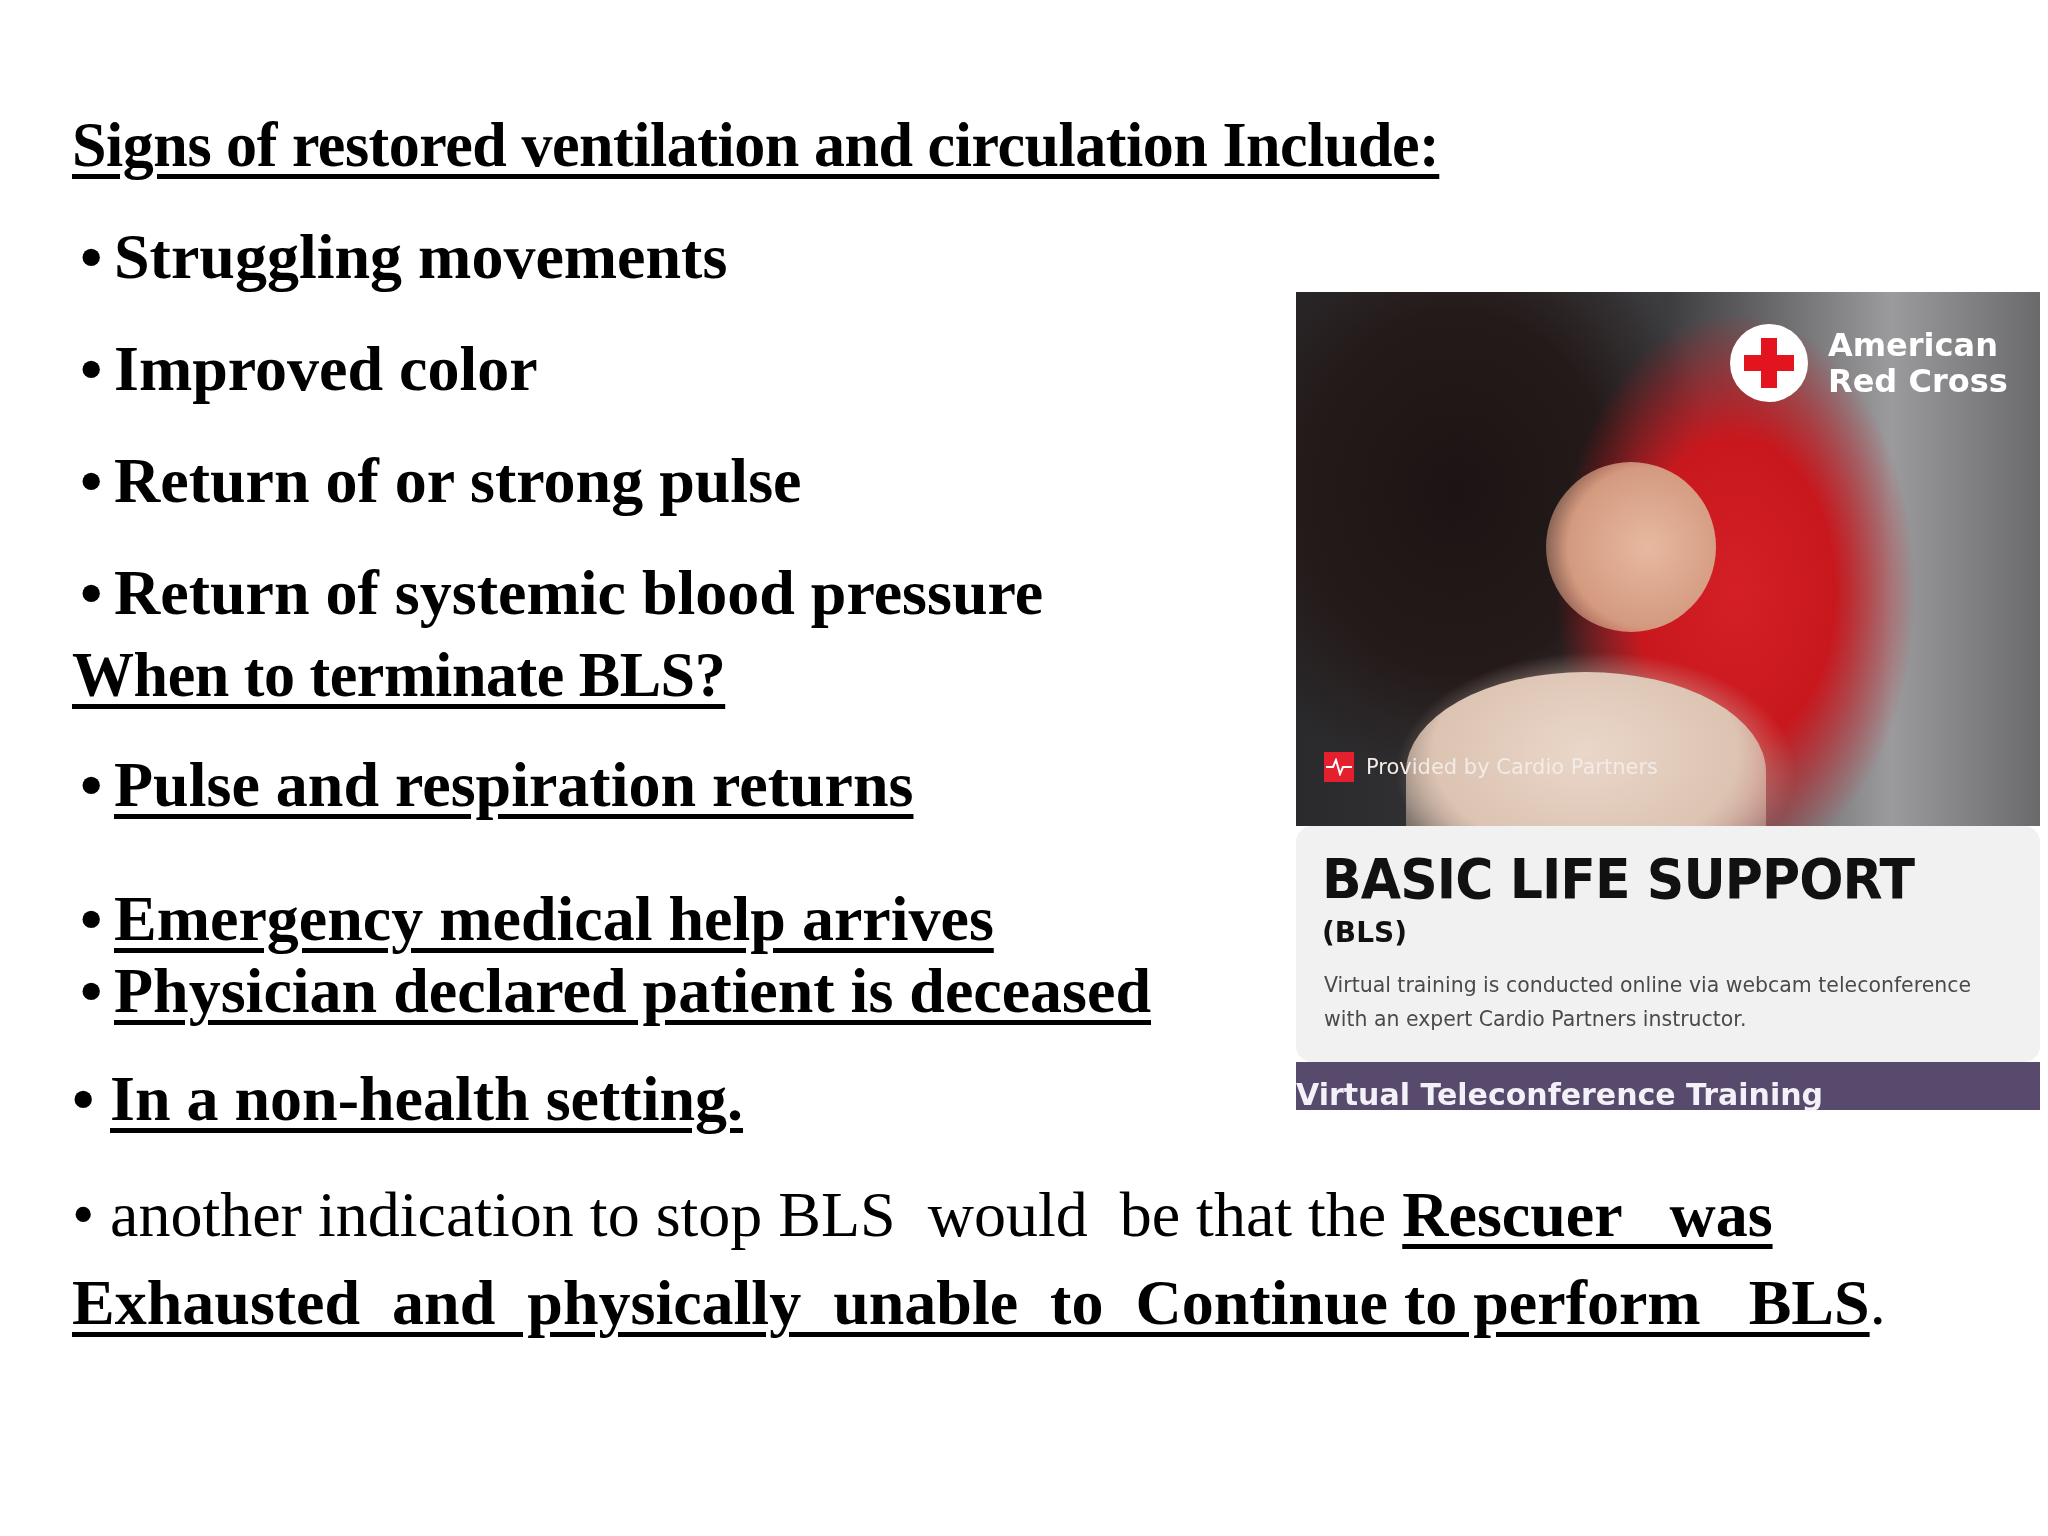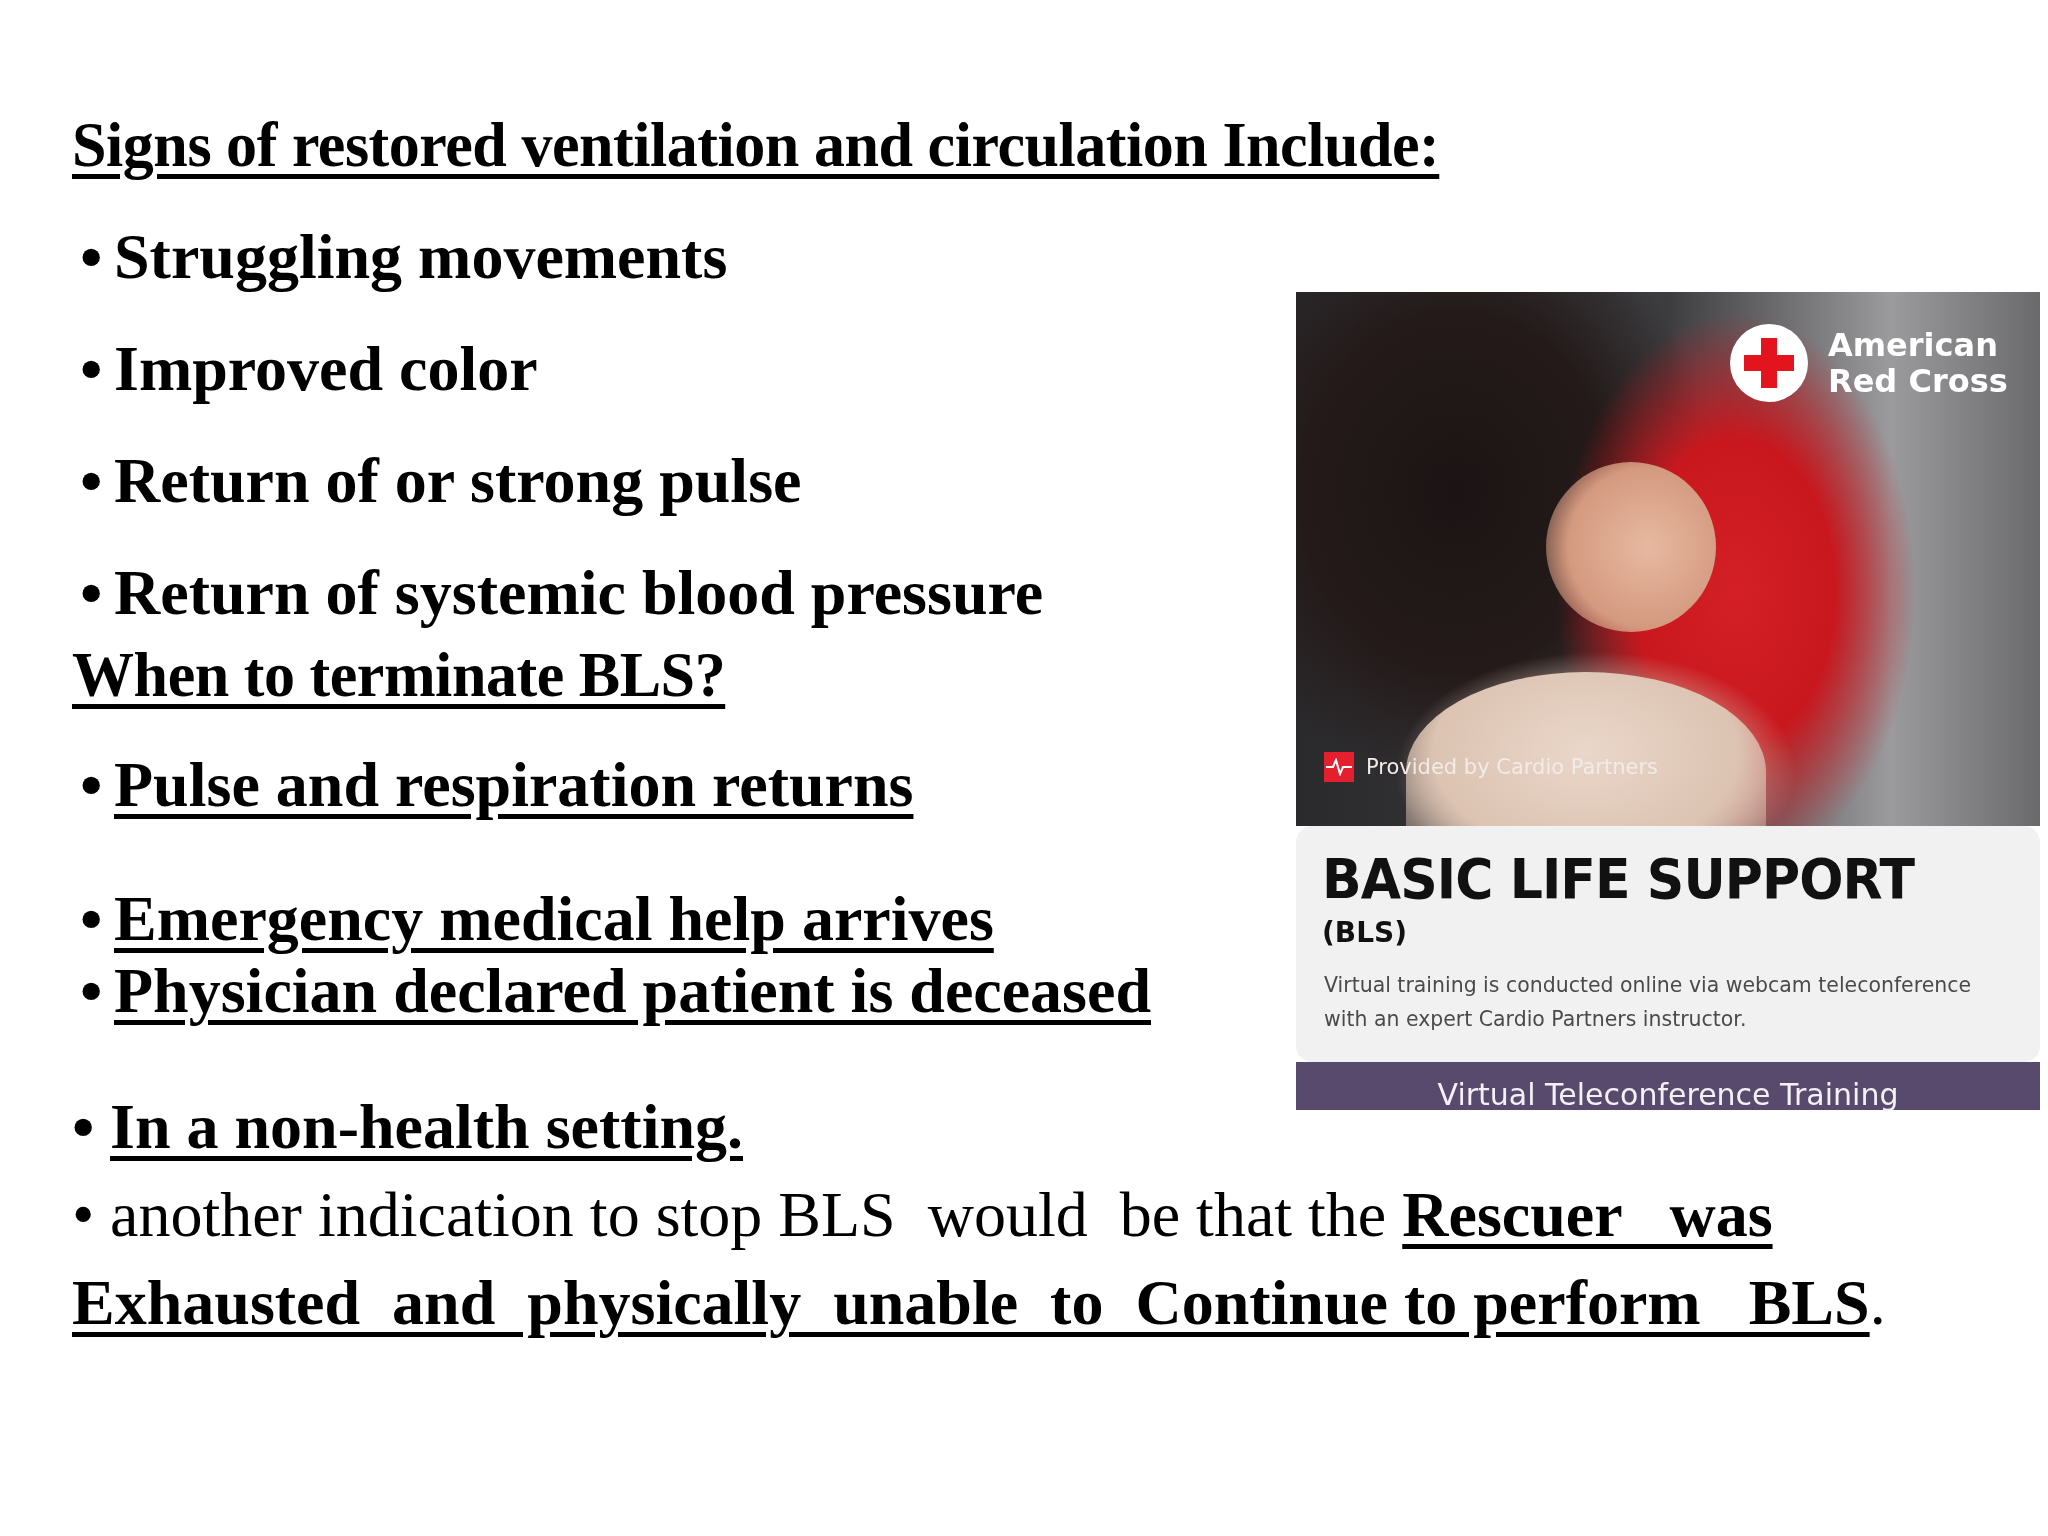--- a/index.html
+++ b/index.html
@@ -48,21 +48,21 @@
     }
     .pulse-badge svg { position:absolute; left:2px; top:6px; }
     .ad-info {
       position:absolute; left:0; top:534px; width:744px; height:236px; background:#f1f1f2;border-radius:16px;
     }
     .ad-title { position:absolute; left:26px; top:20px; font-size:56px; font-weight:bold; color:#111; letter-spacing:-1px; transform:scaleX(0.93); transform-origin:left; }
     .ad-sub { position:absolute; left:26px; top:90px; font-size:28px; font-weight:bold; color:#111; }
     .ad-desc { position:absolute; left:28px; top:142px; font-size:22px; color:#4a4a4a; line-height:34px; width:700px; transform:scaleX(0.93); transform-origin:left; }
     .ad-banner {
       position:absolute; left:0; top:770px; width:744px; height:48px; background:#574a6c;
-      color:#f4f0f7; font-size:30px; font-weight:normal; text-align:center; line-height:66px;
+      color:#f4f0f7; font-size:30px; font-weight:bold; text-align:left; line-height:66px;
     }
   </style>
 </head>
 <body>
 
 <div class="line heading u" style="left:72px; top:108px;">Signs of restored ventilation and circulation Include:</div>
 
 <div class="line bullet-item" style="left:80px; top:220px;">
   <span class="bullet">•</span><span>Struggling movements</span>
 </div>
@@ -80,21 +80,21 @@
 
 <div class="line bullet-item" style="left:80px; top:748px;">
   <span class="bullet">•</span><span class="u">Pulse and respiration returns</span>
 </div>
 <div class="line bullet-item" style="left:80px; top:858px;margin-top:24px;">
   <span class="bullet">•</span><span class="u">Emergency medical help arrives</span>
 </div>
 <div class="line bullet-item" style="left:80px; top:954px;">
   <span class="bullet">•</span><span class="u">Physician declared patient is deceased</span>
 </div>
-<div class="line bullet-item" style="left:72px; top:1062px;margin-top:28px;">
+<div class="line bullet-item" style="left:72px; top:1062px;">
   <span class="bullet" style="width:38px;">•</span><span class="u">In a non-health setting.</span>
 </div>
 
 <div class="line bullet-item" style="left:72px; top:1178px;">
   <span class="normal" style="display:inline-block; width:38px;">•</span><span class="normal" style="white-space:pre;">another indication to stop BLS  would  be that the </span><span class="u" style="white-space:pre;">Rescuer   was</span>
 </div>
 <div class="line bullet-item" style="left:72px; top:1266px;">
   <span class="u" style="white-space:pre;">Exhausted  and  physically  unable  to  Continue to perform   BLS</span><span class="normal">.</span>
 </div>
 

